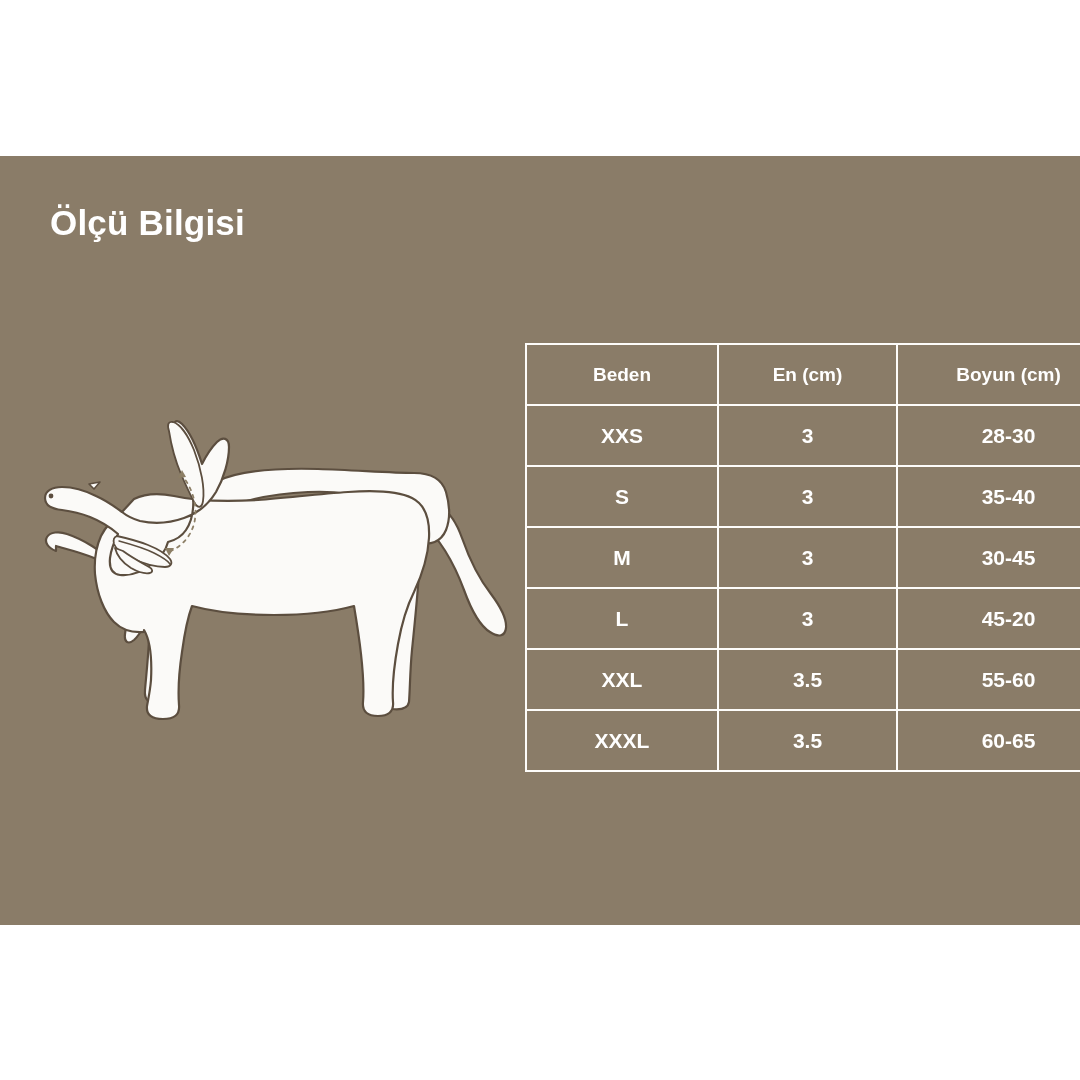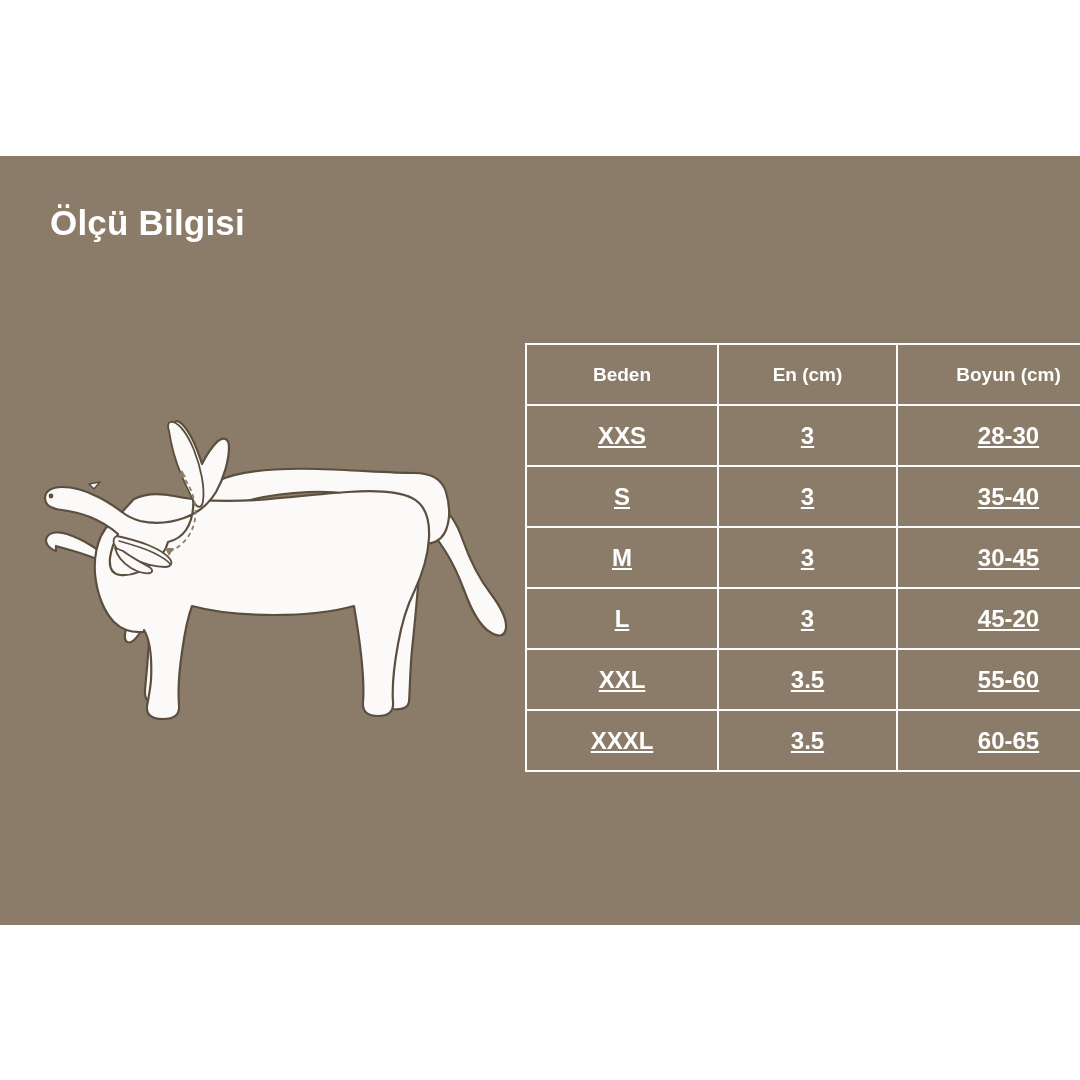--- a/index.html
+++ b/index.html
@@ -57,21 +57,21 @@
     text-align: center;
     font-weight: bold;
     background: transparent;
     padding: 10px;
     height: 39px;
     line-height: 39px;
     overflow: hidden;
     white-space: nowrap;
   }
   #size-table th { font-size: 19px; }
-  #size-table td { font-size: 24px; text-decoration: underline; }
+  #size-table td { font-size: 21px; }
   .col-beden { width: 170px; }
   .col-en    { width: 157px; }
   .col-boyun { width: 201px; }
 </style>
 </head>
 <body>
 
 <div id="page">
 
   <div id="panel"></div>

